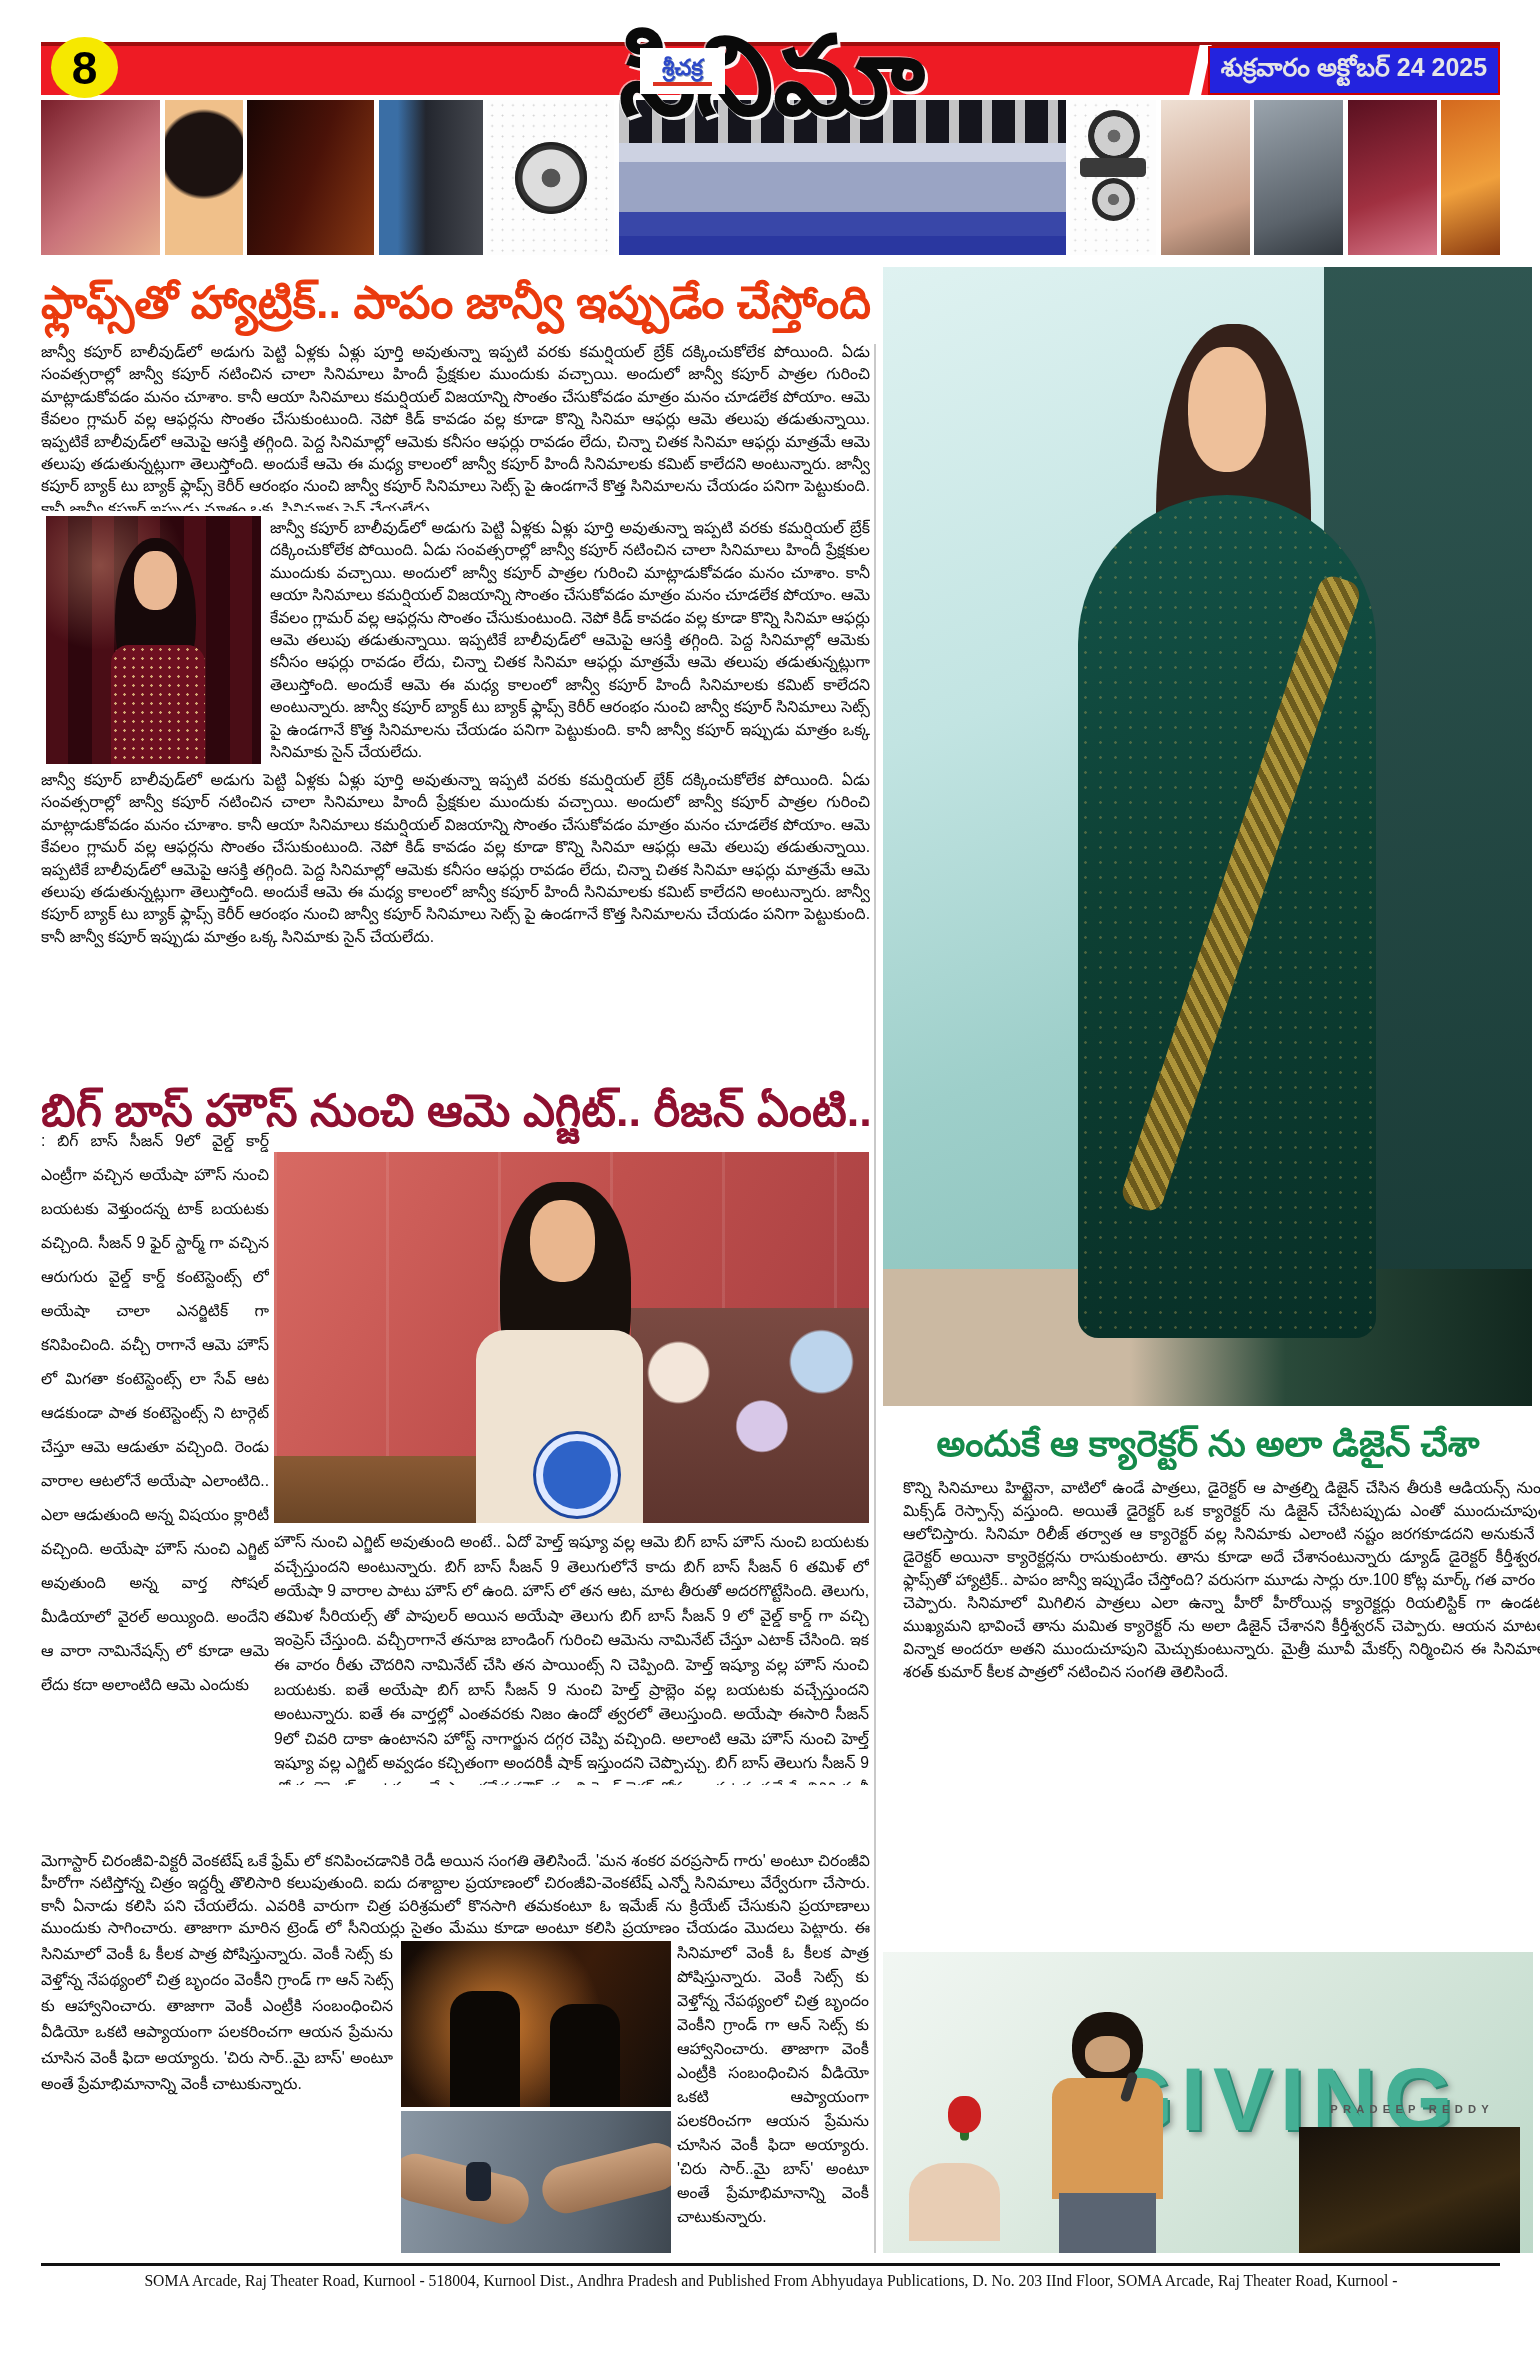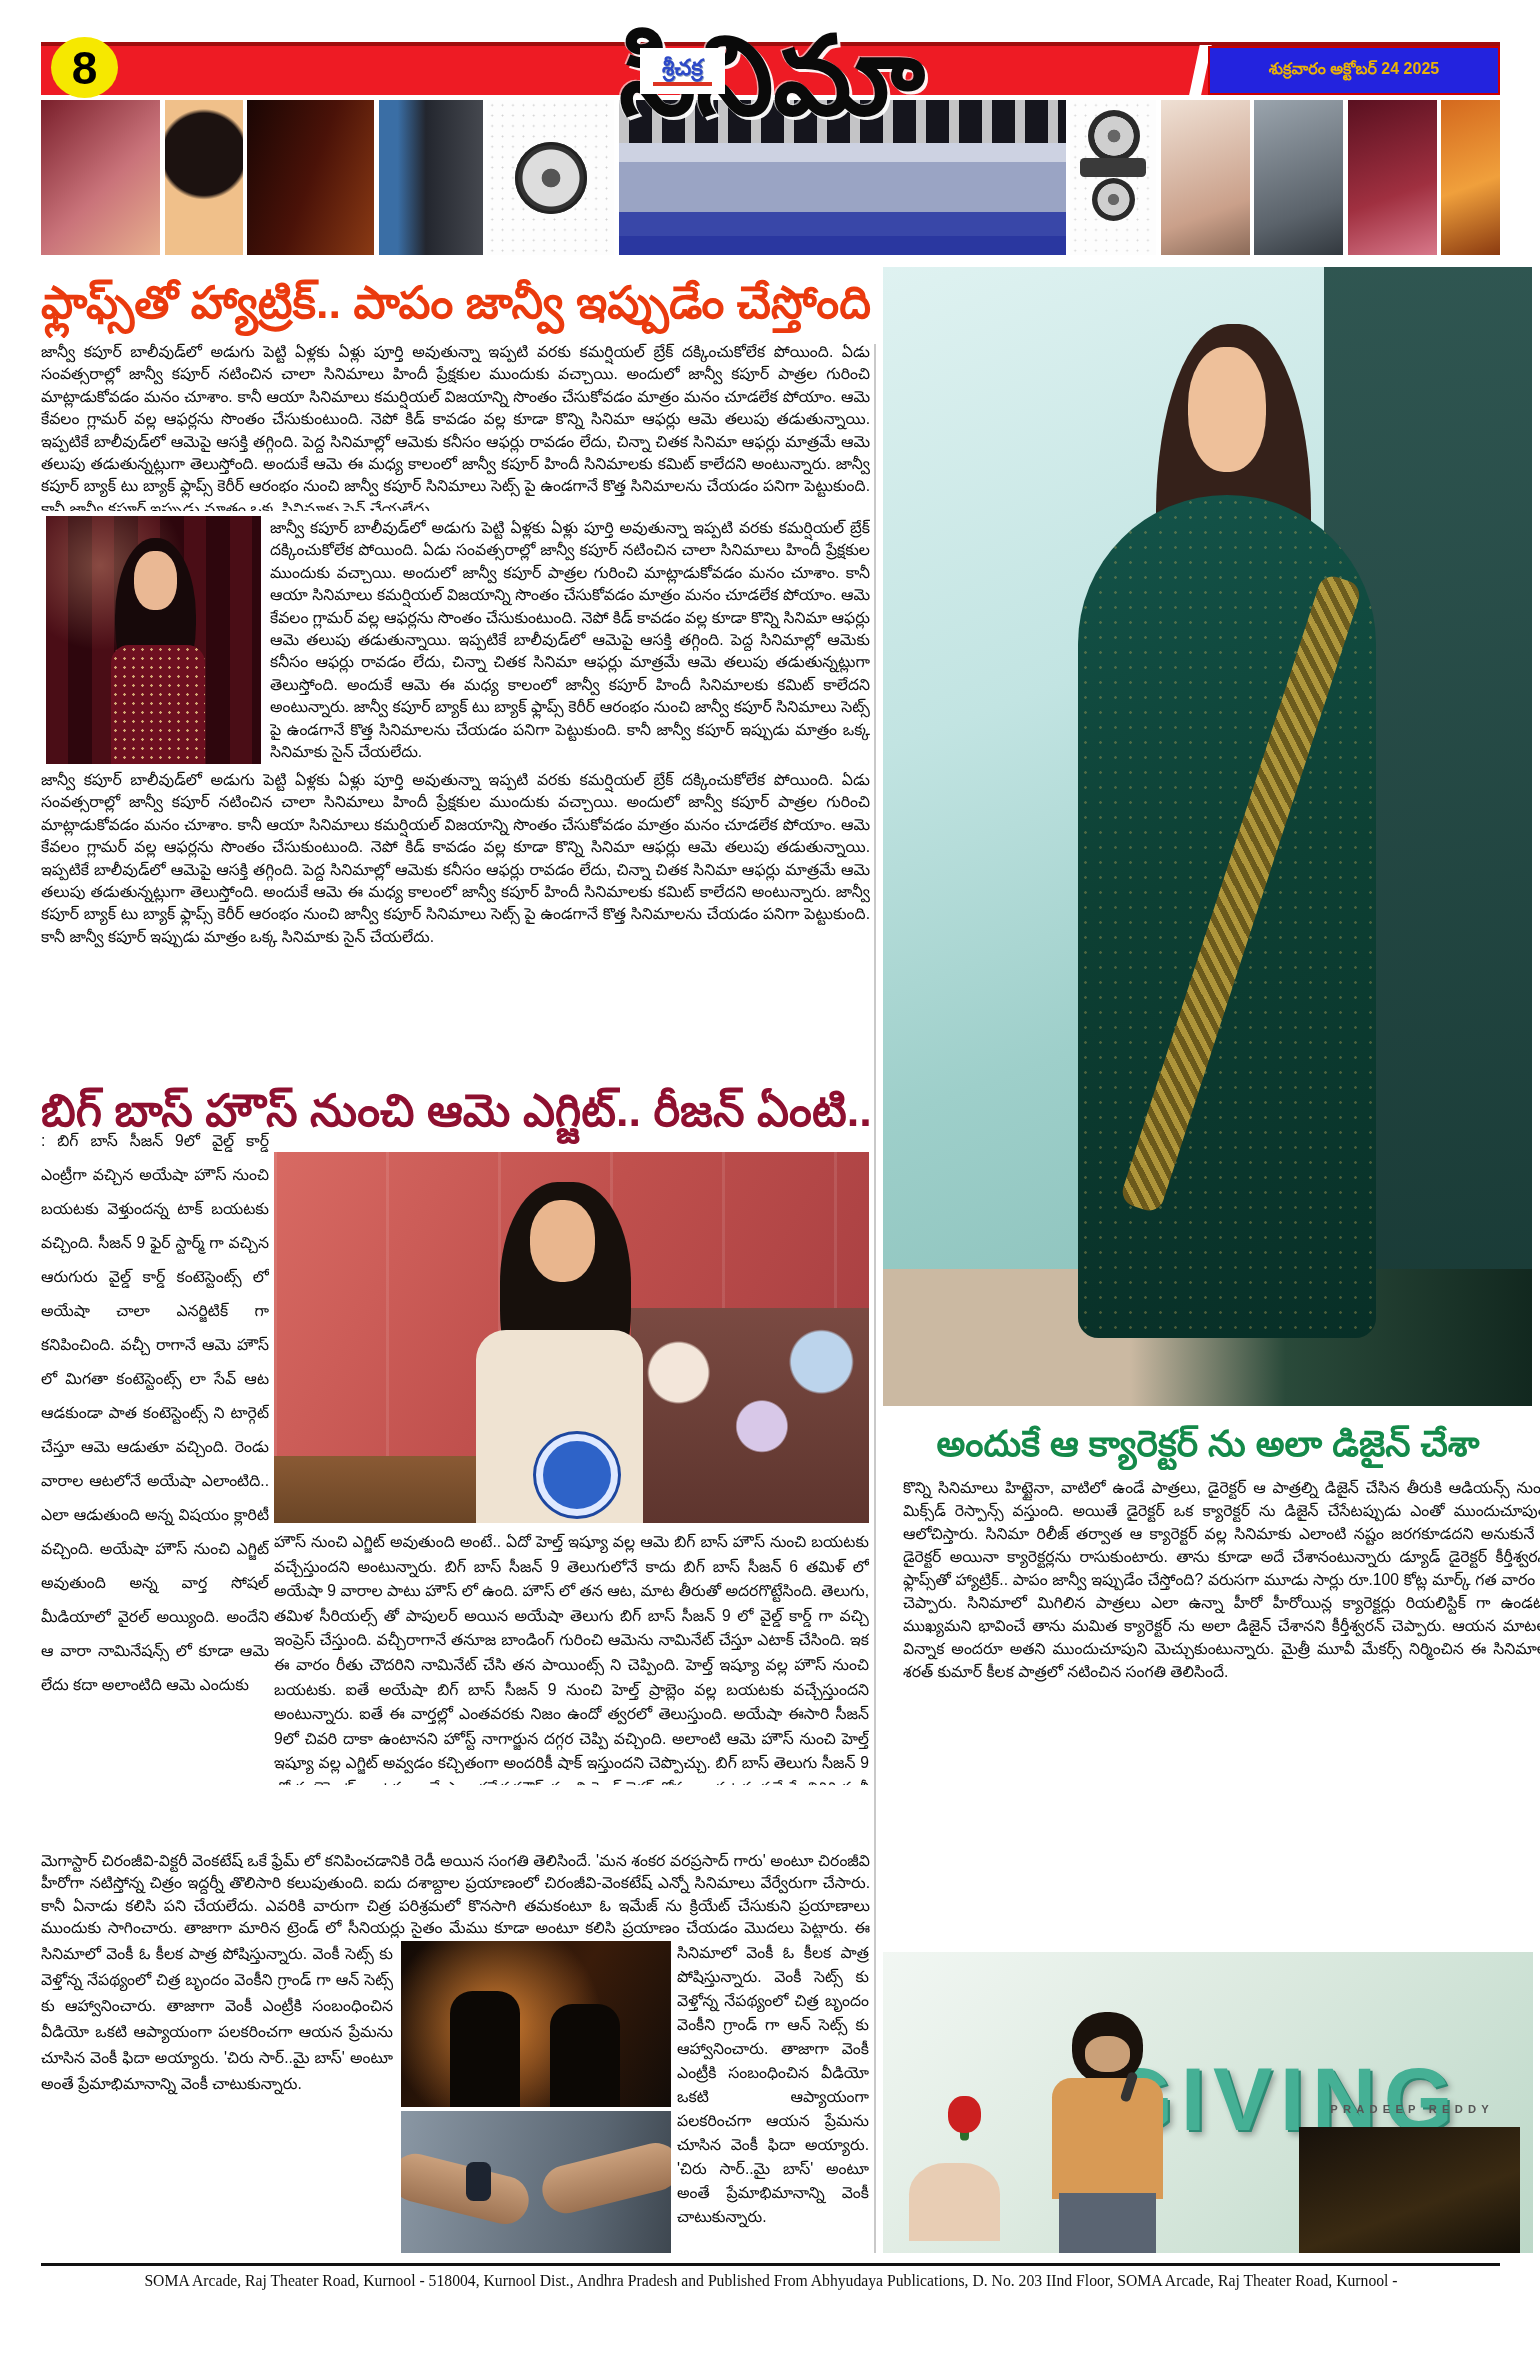--- a/index.html
+++ b/index.html
@@ -11,21 +11,21 @@
   .bar-topline { position:absolute; left:41px; top:42px; width:1459px; height:3.7px; background:#9e0d0d; }
   .masthead-bar { position:absolute; left:41px; top:46px; width:1459px; height:49px; background:#ee1b24; }
   .page-num { position:absolute; left:51px; top:37px; width:67px; height:61px; background:#f6e800; border-radius:50%;
               display:flex; align-items:center; justify-content:center; font-size:46px; font-weight:bold; color:#000; z-index:3; }
   .masthead-box { position:absolute; left:640px; top:48px; width:85px; height:46px; background:#ffffff; z-index:3;
                   display:flex; flex-direction:column; align-items:center; justify-content:center; }
   .masthead-text { color:#2d49c8; font-weight:bold; font-size:22.4px; line-height:24px; text-shadow:0.7px 0.7px 0 #9ab; }
   .masthead-underline { width:70%; height:3.7px; background:#d32; margin-top:2.2px; }
   .date-sep { position:absolute; left:1194px; top:45px; width:12px; height:54px; background:#ffffff; transform:skewX(-12deg); z-index:3; }
   .date-box { position:absolute; left:1208px; top:46px; width:292px; height:49px; background:#2323de; border:2.2px solid #cc0000; z-index:3;
-              display:flex; align-items:center; justify-content:center; color:#eab308; font-weight:bold; font-size:16px; }
+              display:flex; align-items:center; justify-content:center; color:#e5e5e5; font-weight:bold; font-size:25px; }
 
   
   .photo-strip { position:absolute; left:41px; top:100px; width:1459px; height:155px; display:flex; gap:4.5px; background:#ffffff; }
   .photo-strip > div { height:100%; }
   .tile-1 { flex:0 0 119px; background:linear-gradient(135deg,#7a1f2b,#c9737a 55%,#e8b08e); }
   .tile-2 { flex:0 0 78px; background:radial-gradient(circle at 50% 35%, #1c1210 38%, #f0c08a 42%); }
   .tile-3 { flex:0 0 127px; background:linear-gradient(110deg,#1a0604,#4a1208 50%,#8a3a14); }
   .tile-4 { flex:0 0 104px; background:linear-gradient(90deg,#3a6ea5 0 18%,#23262e 45%,#45484f); }
   .tile-reel { flex:0 0 127px; background:radial-gradient(#cfcfcf 0.7px, transparent 1.2px) 0 0/10.4px 10.4px #fdfdfd; position:relative; }
   .film-tile { flex:0 0 447px; position:relative;

